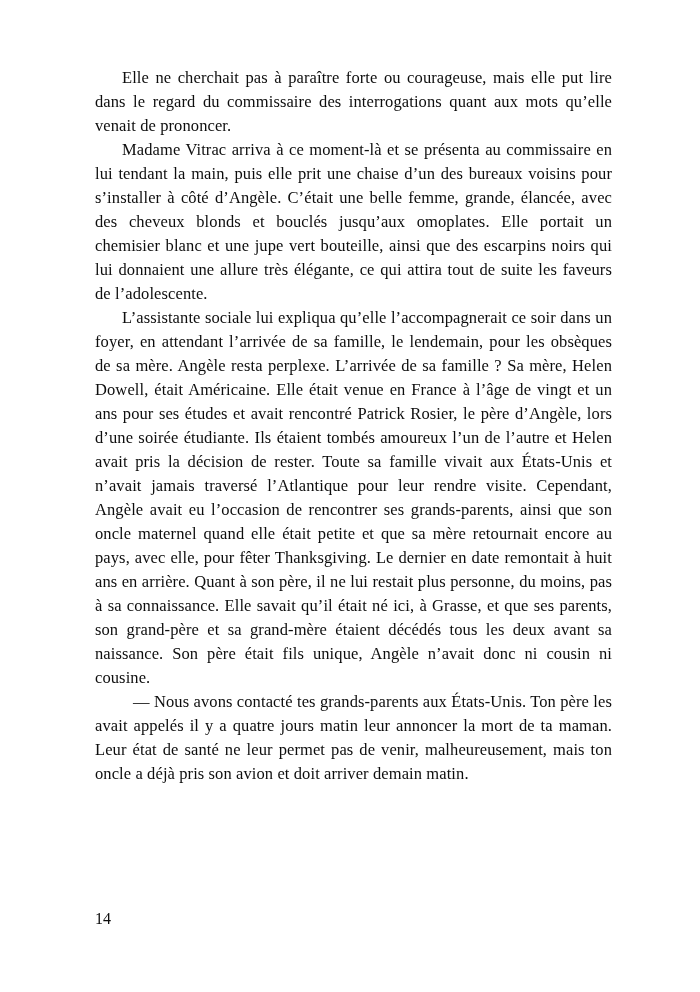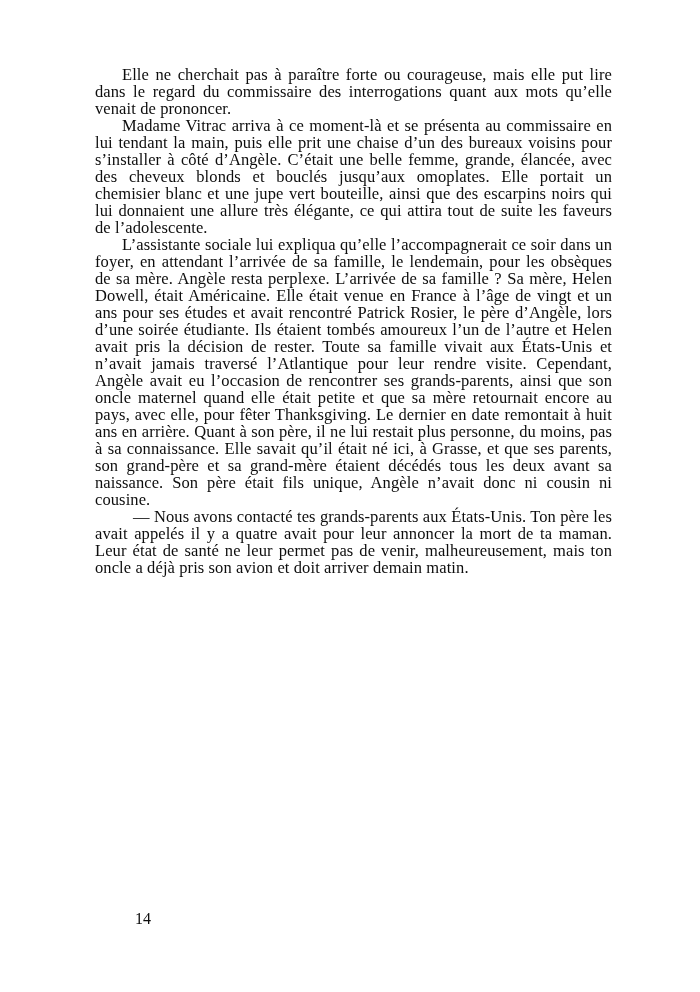--- a/index.html
+++ b/index.html
@@ -13,43 +13,42 @@
     color: #0d0d0d;
     font-family: "Liberation Serif", "DejaVu Serif", serif;
     overflow: hidden;
   }
   .text-block {
     position: absolute;
     left: 95px;
     top: 66px;
     width: 517px;
     font-size: 16.5px;
-    line-height: 17px;
+    line-height: 24px;
     text-align: justify;
     letter-spacing: 0.1px;
   }
   .text-block p {
     margin: 0;
     text-indent: 27px;
   }
   .text-block p.dialogue {
     text-indent: 38px;
   }
   .page-number {
     position: absolute;
     left: 95px;
     top: 910px;
     font-size: 16px;
-    margin-left: 40px;
   }
 </style>
 </head>
 <body>
 
 <div class="page">
   <div class="text-block">
     <p>Elle ne cherchait pas à paraître forte ou courageuse, mais elle put lire dans le regard du commissaire des interrogations quant aux mots qu’elle venait de prononcer.</p>
     <p>Madame Vitrac arriva à ce moment-là et se présenta au commissaire en lui tendant la main, puis elle prit une chaise d’un des bureaux voisins pour s’installer à côté d’Angèle. C’était une belle femme, grande, élancée, avec des cheveux blonds et bouclés jusqu’aux omoplates. Elle portait un chemisier blanc et une jupe vert bouteille, ainsi que des escarpins noirs qui lui donnaient une allure très élégante, ce qui attira tout de suite les faveurs de l’adolescente.</p>
     <p>L’assistante sociale lui expliqua qu’elle l’accompagnerait ce soir dans un foyer, en attendant l’arrivée de sa famille, le lendemain, pour les obsèques de sa mère. Angèle resta perplexe. L’arrivée de sa famille ? Sa mère, Helen Dowell, était Américaine. Elle était venue en France à l’âge de vingt et un ans pour ses études et avait rencontré Patrick Rosier, le père d’Angèle, lors d’une soirée étudiante. Ils étaient tombés amoureux l’un de l’autre et Helen avait pris la décision de rester. Toute sa famille vivait aux États-Unis et n’avait jamais traversé l’Atlantique pour leur rendre visite. Cependant, Angèle avait eu l’occasion de rencontrer ses grands-parents, ainsi que son oncle maternel quand elle était petite et que sa mère retournait encore au pays, avec elle, pour fêter Thanksgiving. Le dernier en date remontait à huit ans en arrière. Quant à son père, il ne lui restait plus personne, du moins, pas à sa connaissance. Elle savait qu’il était né ici, à Grasse, et que ses parents, son grand-père et sa grand-mère étaient décédés tous les deux avant sa naissance. Son père était fils unique, Angèle n’avait donc ni cousin ni cousine.</p>
-    <p class="dialogue">— Nous avons contacté tes grands-parents aux États-Unis. Ton père les avait appelés il y a quatre avait pour leur annoncer la mort de ta maman. Leur état de santé ne leur permet pas de venir, malheureusement, mais ton oncle a déjà pris son avion et doit arriver demain matin.</p>
+    <p class="dialogue">— Nous avons contacté tes grands-parents aux États-Unis. Ton père les avait appelés il y a quatre jours matin leur annoncer la mort de ta maman. Leur état de santé ne leur permet pas de venir, malheureusement, mais ton oncle a déjà pris son avion et doit arriver demain matin.</p>
   </div>
   <div class="page-number">14</div>
 </div>
 
 </body></html>

